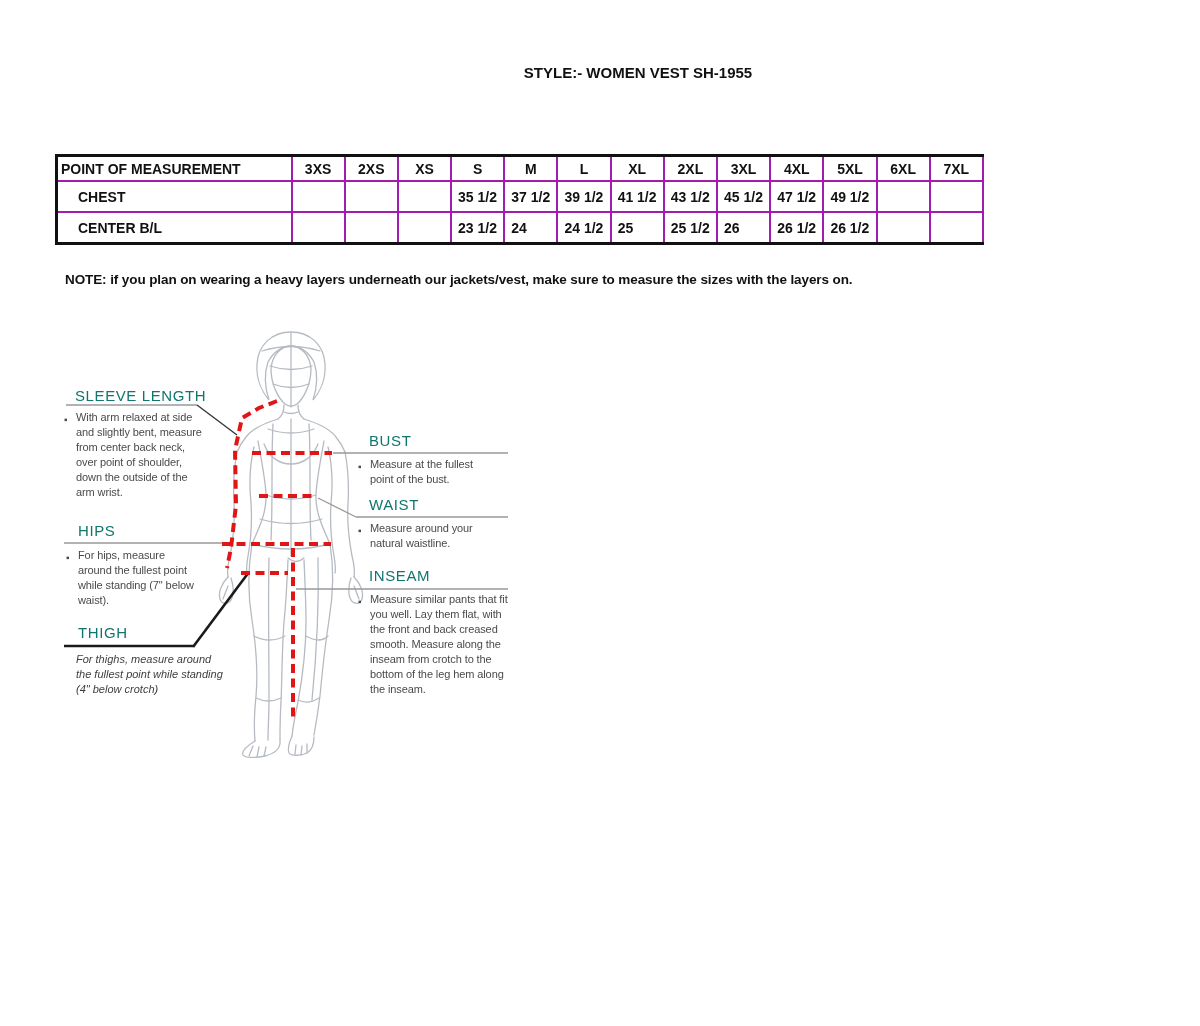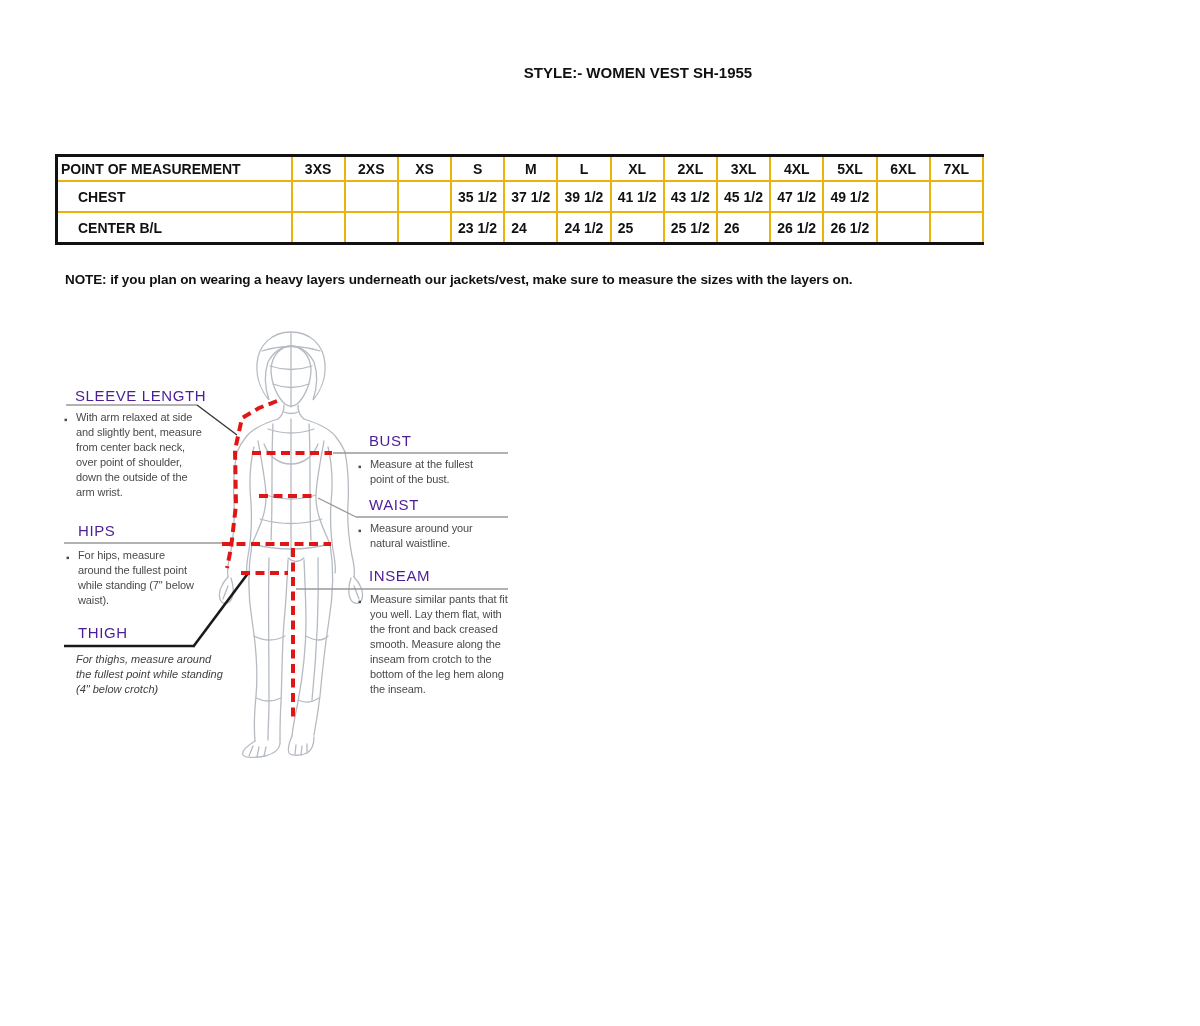--- a/index.html
+++ b/index.html
@@ -5,33 +5,33 @@
   html,body { margin:0; padding:0; background:#fff; }
   .page { position:relative; width:984px; height:1026px; background:#fff;
           font-family:"Liberation Sans",sans-serif; overflow:hidden; }
 
   .doc-title { position:absolute; left:0; top:64px; width:1276px; text-align:center;
                font-size:15px; font-weight:bold; color:#111; }
 
   .size-table { position:absolute; left:55px; top:154px; }
   .size-table table { border-collapse:collapse; table-layout:fixed; width:1089px;
                       border:3px solid #111; }
-  .size-table th, .size-table td { border:2px solid #eab308; color:#111;
+  .size-table th, .size-table td { border:2px solid #a21caf; color:#111;
                       font-size:14px; font-weight:bold; overflow:hidden; white-space:nowrap; }
   .size-table th { height:23px; padding:0; }
   .size-table th.poml { text-align:left; padding-left:3px; }
   .size-table td { height:29px; text-align:left; padding:0 0 0 6px; }
   .size-table td.rowlabel { padding-left:20px; }
 
   .note { position:absolute; left:57px; top:272px; font-size:13.5px; font-weight:bold;
           color:#111; letter-spacing:-0.1px;padding-left:8px; }
 
   .diagram-svg { position:absolute; left:0; top:0; width:1200px; height:1026px; }
 
-  .ann-h { position:absolute; font-size:15px; letter-spacing:0.6px; color:#4c1d95; }
+  .ann-h { position:absolute; font-size:15px; letter-spacing:0.6px; color:#0f766e; }
   .ann-b { position:absolute; font-size:11px; line-height:15px; color:#4a4a4a;
            letter-spacing:-0.1px; }
   .ann-b.bullet::before { content:"▪"; position:absolute; left:-12px; top:2px;
            font-size:10px; color:#4a4a4a; }
   .thigh-b { color:#3e3e3e; letter-spacing:0; }
 </style>
 </head>
 <body>
 
 <div class="page">

